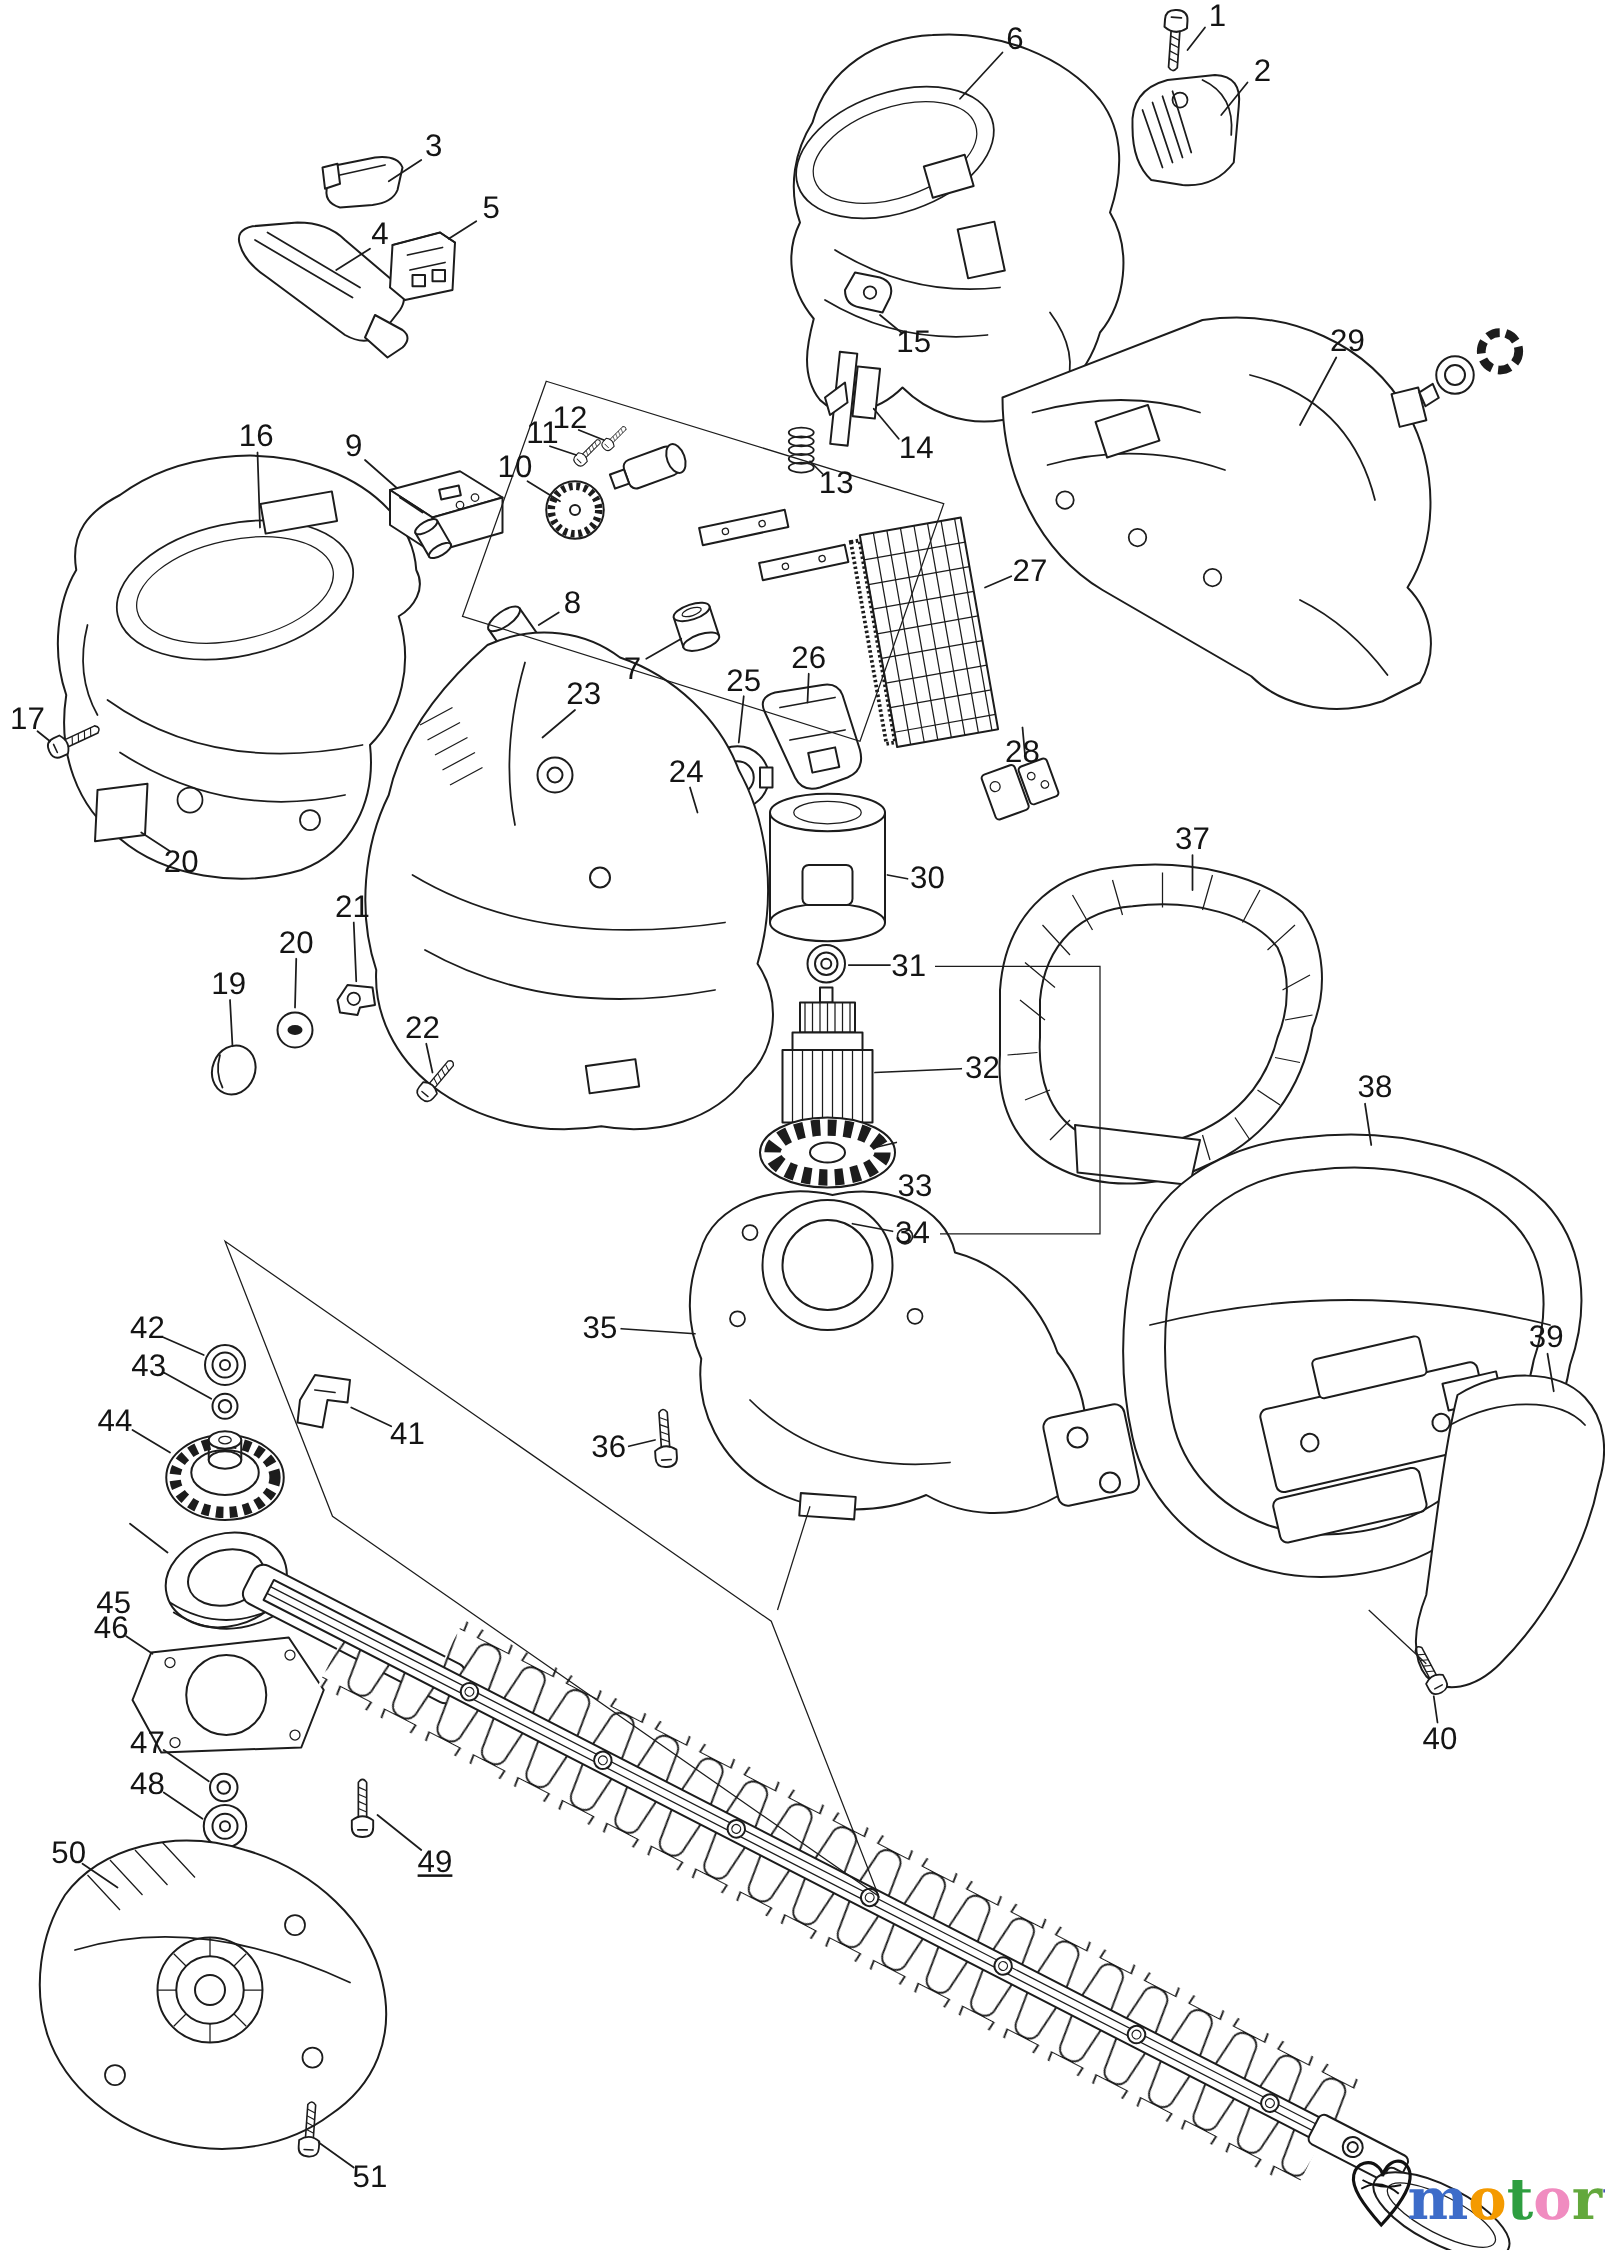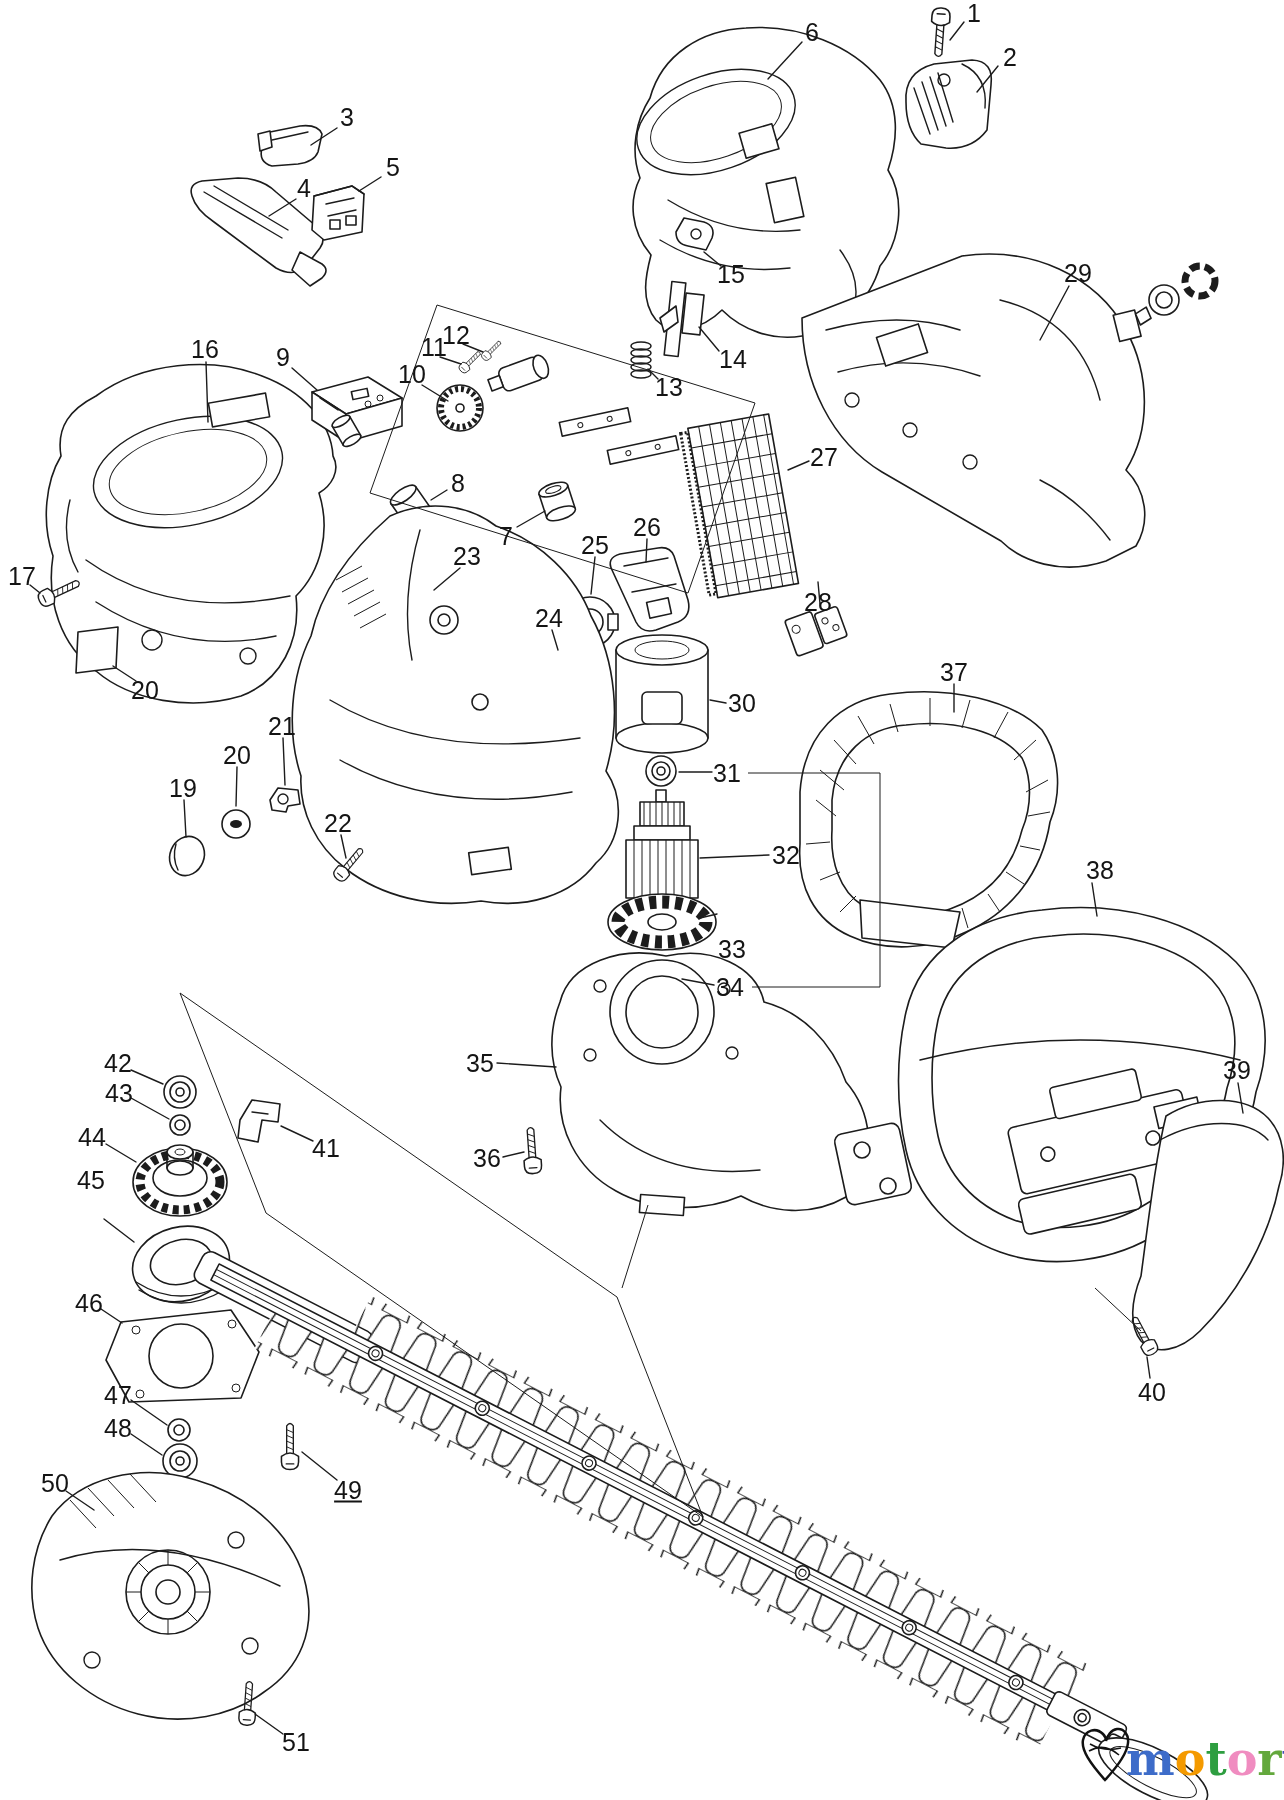--- a/index.html
+++ b/index.html
@@ -515,21 +515,21 @@
       <div class="plabel" style="left: 480px; top: 1063px;">35</div>
       <div class="plabel" style="left: 487px; top: 1158px;">36</div>
       <div class="plabel" style="left: 954px; top: 672px;">37</div>
       <div class="plabel" style="left: 1100px; top: 870px;">38</div>
       <div class="plabel" style="left: 1237px; top: 1070px; text-align: right;">39</div>
       <div class="plabel" style="left: 1152px; top: 1392px;">40</div>
       <div class="plabel" style="left: 326px; top: 1148px;">41</div>
       <div class="plabel" style="left: 118px; top: 1063px;">42</div>
       <div class="plabel" style="left: 119px; top: 1093px;">43</div>
       <div class="plabel" style="left: 92px; top: 1137px;">44</div>
-      <div class="plabel" style="left: 91px; top: 1180px;">45</div>
+      <div class="plabel" style="left: 91px; top: 1283px;">45</div>
       <div class="plabel" style="left: 89px; top: 1303px;">46</div>
       <div class="plabel" style="left: 118px; top: 1395px;">47</div>
       <div class="plabel" style="left: 118px; top: 1428px;">48</div>
       <div class="plabel" style="left: 348px; top: 1490px; text-decoration: underline;">49</div>
       <div class="plabel" style="left: 55px; top: 1483px;">50</div>
       <div class="plabel" style="left: 296px; top: 1742px;">51</div>
     </div>
 
 <div id="watermark">
   <span id="wm-letters"><span class="wl" style="color: rgb(61, 108, 201);">m</span><span class="wl" style="color: rgb(244, 154, 0);">o</span><span class="wl" style="color: rgb(46, 158, 64);">t</span><span class="wl" style="color: rgb(240, 140, 192);">o</span><span class="wl" style="color: rgb(99, 168, 60);">r</span><span class="wl" style="color: rgb(65, 80, 181);">u</span></span>

